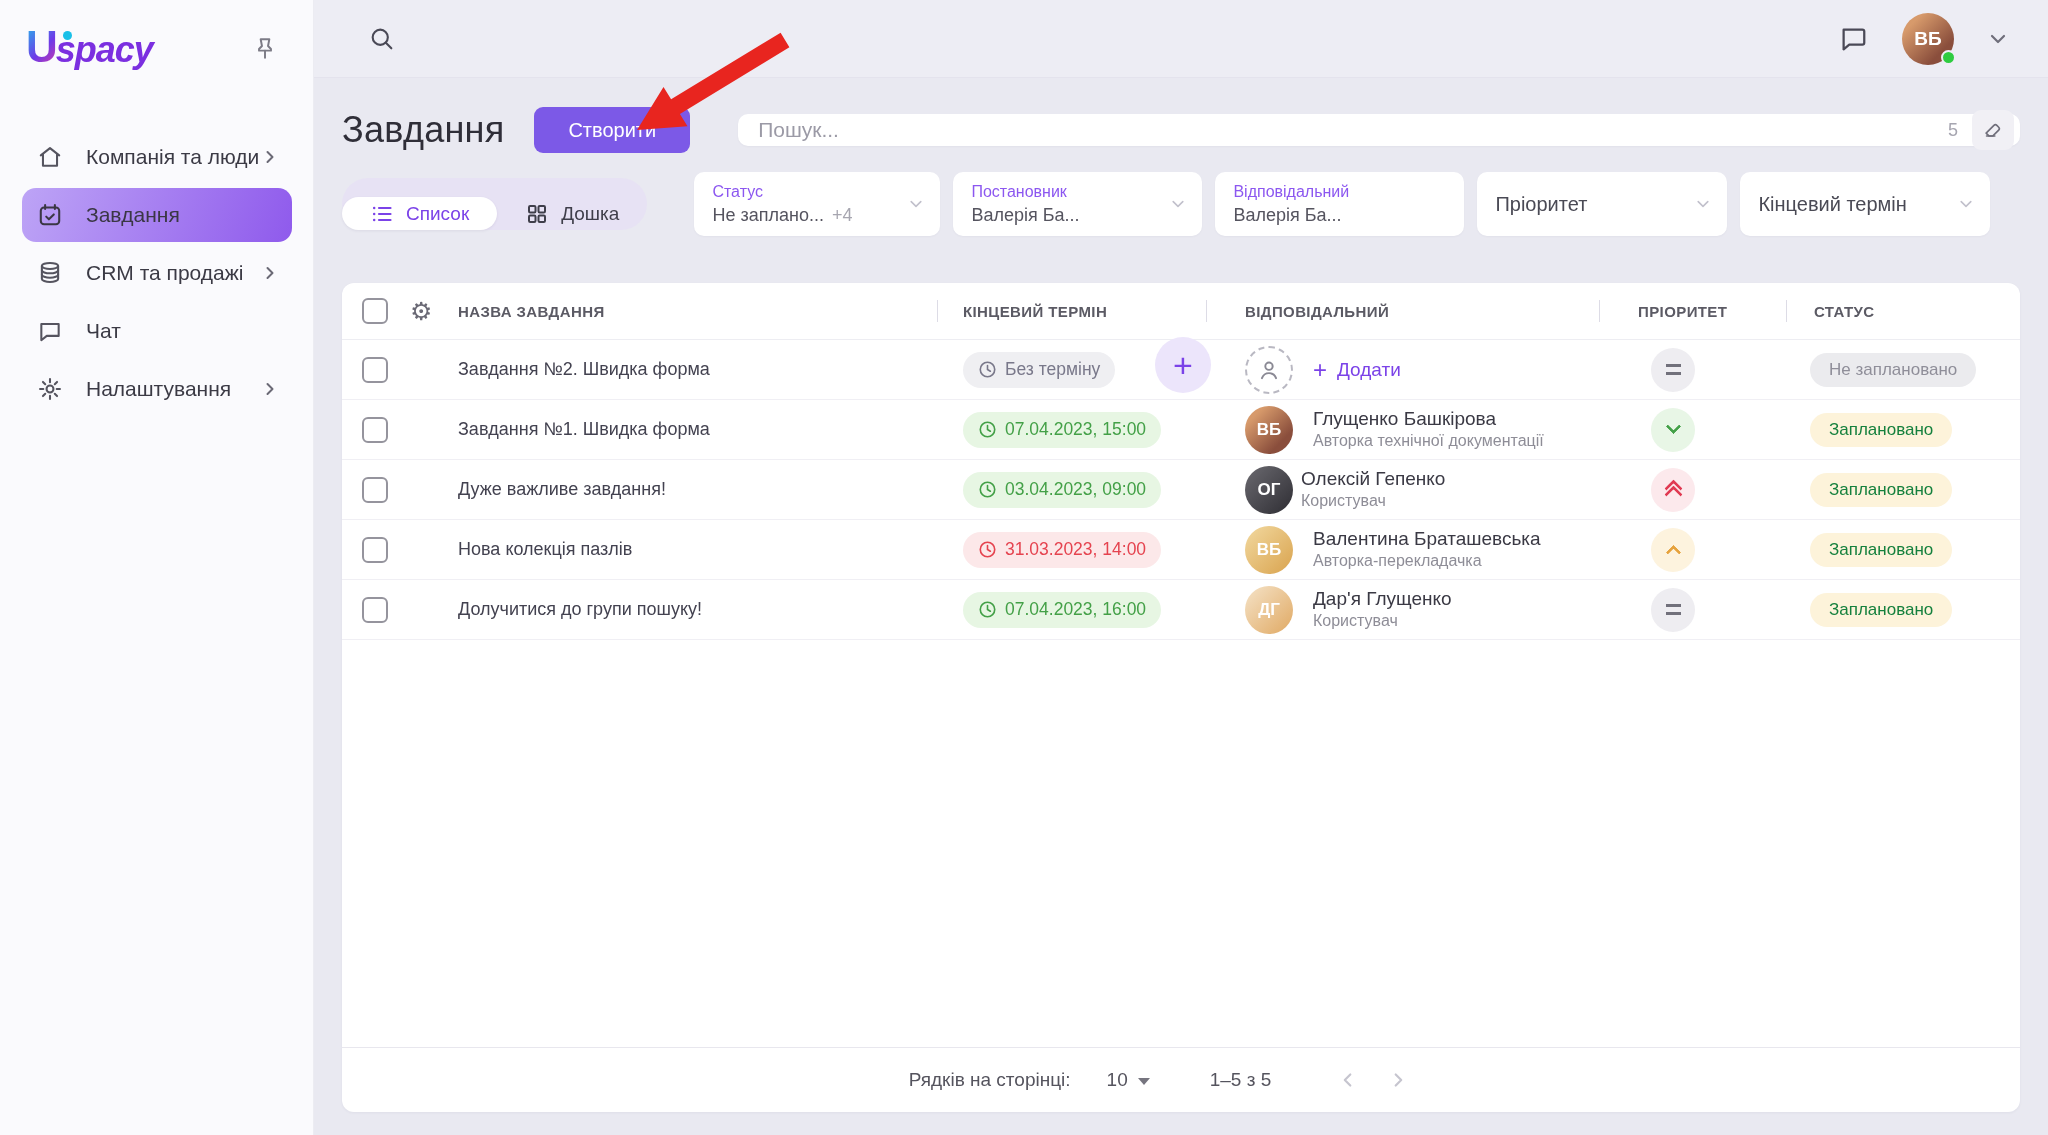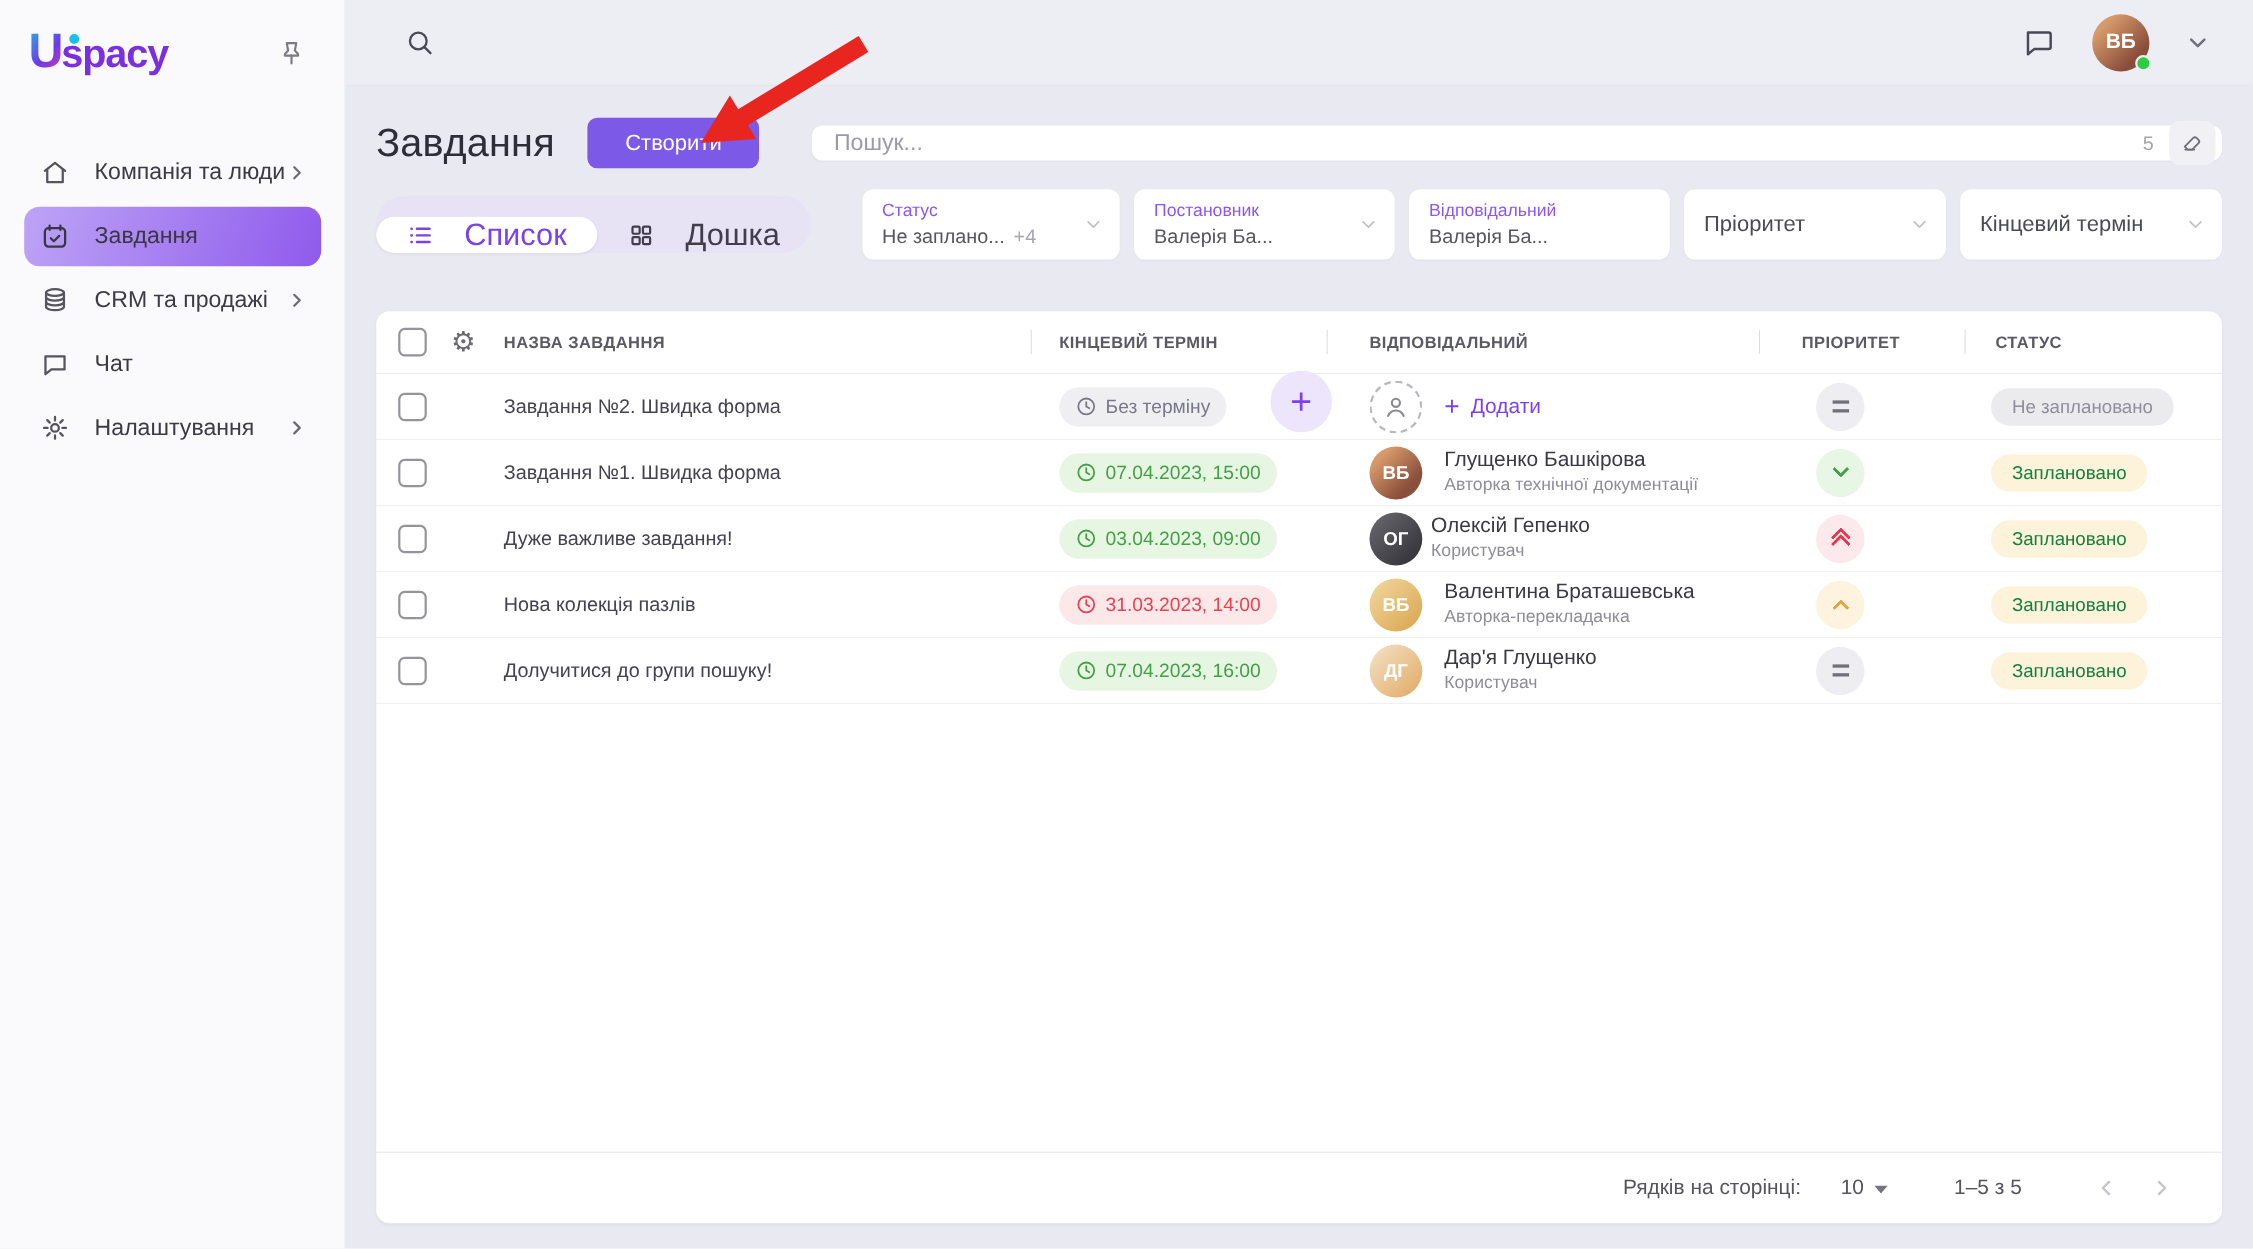--- a/index.html
+++ b/index.html
@@ -7,21 +7,21 @@
   body { font-family:"Liberation Sans","DejaVu Sans",sans-serif; background:#e9e8f1; color:#3b3a45; }
 
   .app { display:flex; width:2048px; height:1135px; }
 
   
   .sidebar { width:314px; height:100%; background:#fafafd; flex:0 0 314px; display:flex; flex-direction:column; box-shadow:inset -1px 0 0 #ececf2; }
   .logo-row { display:flex; align-items:center; justify-content:space-between; padding:22px 36px 10px 26px; }
   .logo { display:flex; align-items:baseline; cursor:pointer; position:relative; }
   .logo-u { font-size:44px; font-weight:800; background:linear-gradient(135deg,#29b2ea 5%,#6d3ae8 55%,#e23a9e 100%); -webkit-background-clip:text; background-clip:text; color:transparent; letter-spacing:-2px; }
   .logo-dot { position:absolute; left:37px; top:9px; width:9px; height:9px; border-radius:50%; background:#19c0e8; }
-  .logo-rest { font-size:36px; font-weight:700; color:#7b2fe0; letter-spacing:-1px; }
+  .logo-rest { font-size:36px; font-weight:700; color:#7b2fe0; letter-spacing:-1px;font-style:italic; }
   .pin-btn { cursor:pointer; color:#7c7b86; margin-top:4px; }
   .nav { margin-top:48px; display:flex; flex-direction:column; gap:4px; padding:0 22px; }
   .nav-item { display:flex; align-items:center; height:54px; padding:0 14px; border-radius:14px; cursor:pointer; color:#3b3a45; }
   .nav-item .nicon { width:28px; display:flex; justify-content:center; color:#55545f; }
   .nav-item .nlabel { margin-left:22px; font-size:21px; flex:1; }
   .nav-item .nchev { color:#6a6975; }
   .nav-item.active { background:linear-gradient(290deg,#8f5aec 0%,#bda4f6 100%); }
   .nav-item.active .nicon, .nav-item.active .nlabel { color:#3a3744; }
 
   
@@ -43,21 +43,21 @@
   .create-btn { margin-left:30px; height:46px; padding:0 34px; background:#7c59e7; color:#fff; font-size:20px; border:none; border-radius:9px; cursor:pointer; font-family:inherit; }
   .search-box { margin-left:48px; flex:1; height:32px; background:#fff; border-radius:10px; display:flex; align-items:center; padding:0 6px 0 20px; box-shadow:0 1px 2px rgba(40,40,70,.04); }
   .search-input { flex:1; border:none; outline:none; font-size:21px; color:#3b3a45; font-family:inherit; background:transparent; }
   .search-input::placeholder { color:#9b9aa6; }
   .search-count { color:#a6a5b0; font-size:18px; margin-right:14px; }
   .erase-btn { width:42px; height:40px; border-radius:9px; background:#f1f0f5; display:flex; align-items:center; justify-content:center; color:#6f6e7a; cursor:pointer; }
 
   
   .filter-row { margin-top:8px; display:flex; align-items:center; flex:0 0 64px; gap:13px; }
   .view-toggle { height:52px; background:#e7e2f4; border-radius:26px; display:flex; align-items:stretch; margin-right:34px; }
-  .vt-seg { display:flex; align-items:center; gap:28px; padding:0 28px; border-radius:26px; cursor:pointer; font-size:28px; color:#3f3e4a;margin-top:19px; }
+  .vt-seg { display:flex; align-items:center; gap:12px; padding:0 28px; border-radius:26px; cursor:pointer; font-size:19px; color:#3f3e4a;margin-top:19px; }
   .vt-seg.active { background:#fff; color:#7b42e8; box-shadow:0 1px 3px rgba(50,40,90,.08); }
   .chip { background:#fff; border-radius:10px; height:64px; display:flex; align-items:center; padding:0 16px 0 18px; box-shadow:0 1px 2px rgba(40,40,70,.04); cursor:pointer; }
   .chip-cols { display:flex; flex-direction:column; justify-content:center; gap:4px; min-width:0; }
   .chip-label { font-size:16px; color:#8c57f0; }
   .chip-value { font-size:18px; color:#55545f; white-space:nowrap; }
   .chip-value .muted { color:#a7a6b0; margin-left:8px; }
   .chip .chev { margin-left:auto; color:#c2c1cc; padding-left:14px; }
   .chip.single { font-size:20px; color:#4a4a55; }
   .chip.w1{width:246px;} .chip.w2{width:249px;} .chip.w3{width:249px;} .chip.w4{width:250px;} .chip.w5{width:250px;}
   .chip.single .chev{margin-left:auto;}
@@ -105,21 +105,21 @@
   .prio-high .i-high::before,.prio-high .i-high::after { content:""; width:10px; height:10px; border-right:3px solid; border-bottom:3px solid; transform:rotate(-135deg); border-radius:1px; }
   .prio-high .i-high::before { margin-bottom:-7px; margin-top:3px; }
 
   .spill { display:inline-flex; align-items:center; height:34px; border-radius:17px; padding:0 19px; font-size:17px; cursor:default; }
   .s-gray { background:#ebebee; color:#8f8e99; }
   .s-amber { background:#fdf3da; color:#15803d; }
 
   .quick-add { position:absolute; left:813px; top:54px; width:56px; height:56px; border-radius:28px; background:#ece5fb; color:#7b42e8; display:flex; align-items:center; justify-content:center; font-size:34px; font-weight:400; cursor:pointer; z-index:5; line-height:1; }
 
   .spacer { flex:1; }
-  .tfoot { flex:0 0 65px; border-top:1px solid #e8e7ee; display:flex; align-items:center; justify-content:flex-end; padding-right:30px; font-size:19px; color:#55545e; gap:0; }
+  .tfoot { flex:0 0 65px; border-top:1px solid #e8e7ee; display:flex; align-items:center; justify-content:center; padding-right:30px; font-size:19px; color:#55545e; gap:0; }
   .rpp-label { margin-right:36px; }
   .rpp-select { display:flex; align-items:center; gap:10px; cursor:pointer; margin-right:60px; }
   .tri-down { width:0; height:0; border-left:6px solid transparent; border-right:6px solid transparent; border-top:7px solid #76757f; margin-top:2px; }
   .range { margin-right:52px; }
   .pg-btn { color:#c6c5cf; padding:0 14px; cursor:pointer; display:flex; align-items:center; }
 
   .arrow-overlay { position:absolute; inset:0; width:2048px; height:1135px; pointer-events:none; z-index:50; }
 
   svg.ic { display:block; }
 </style>

